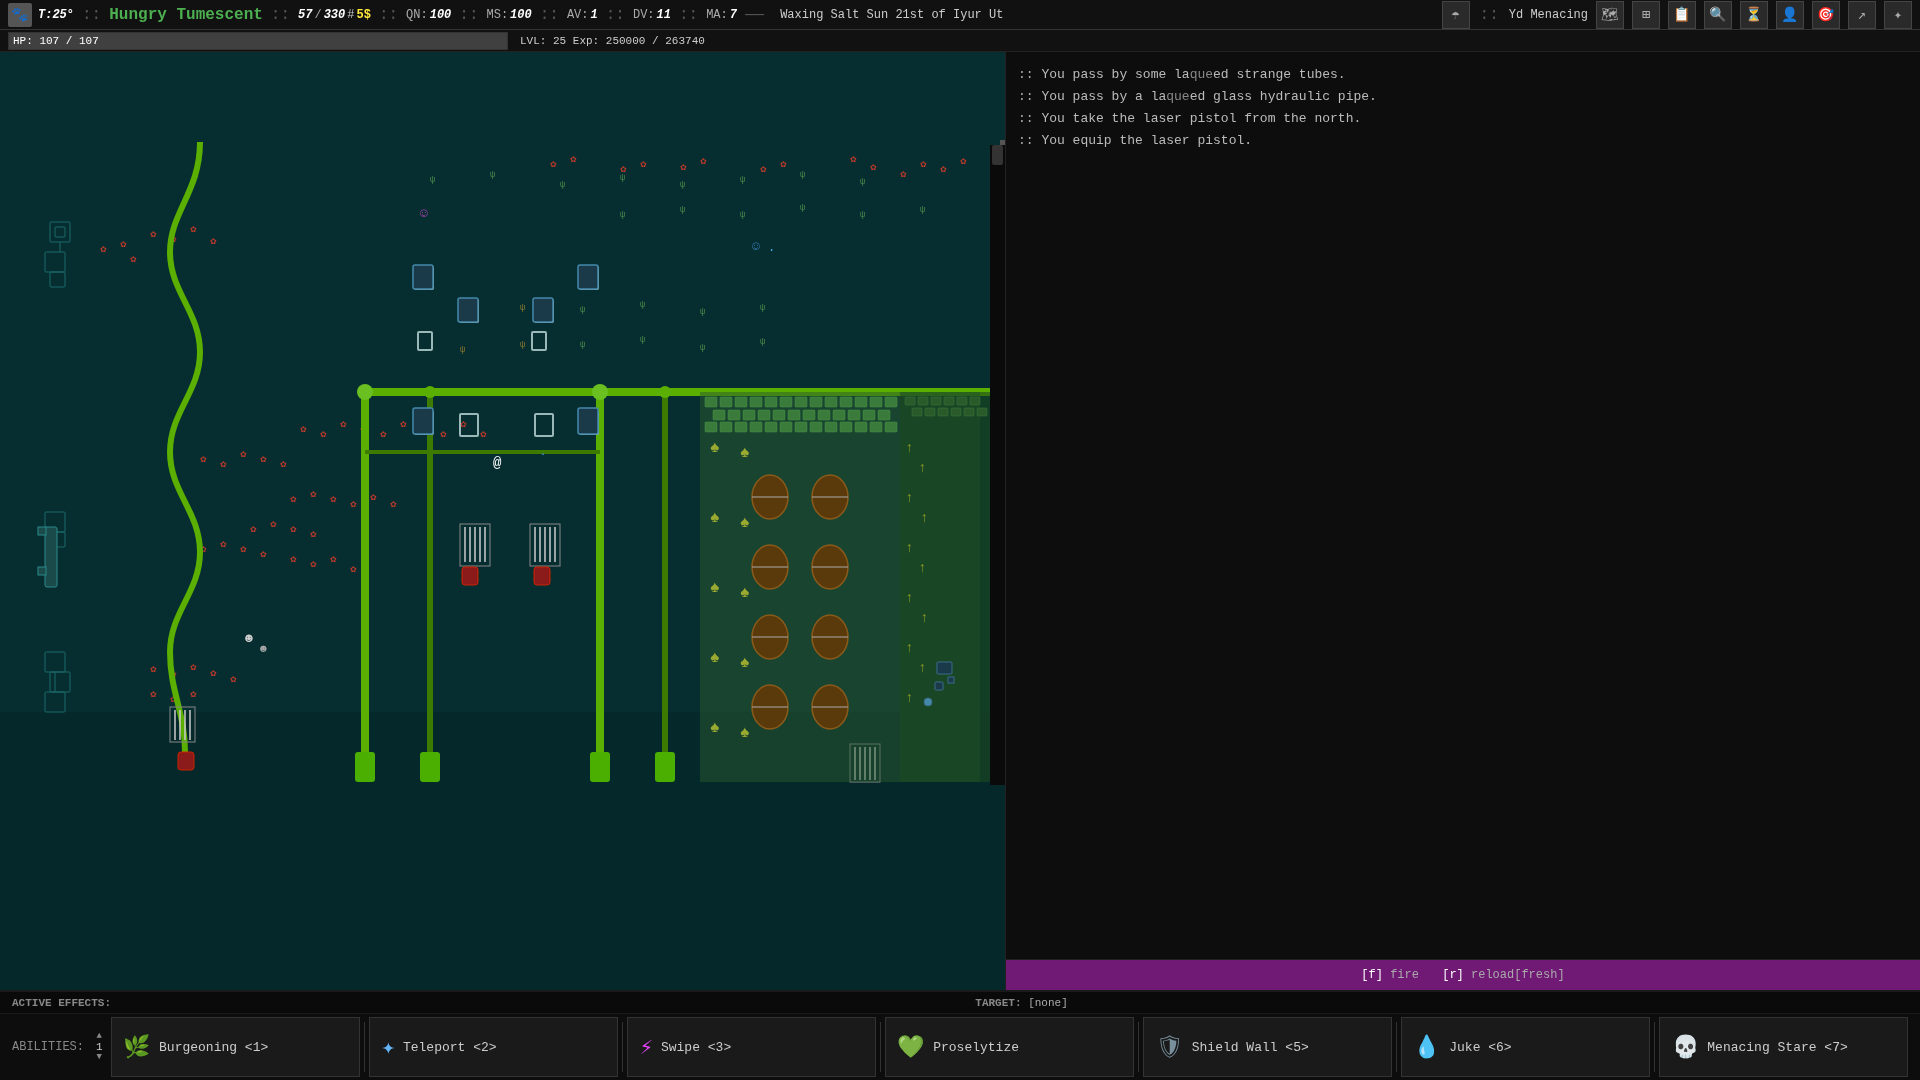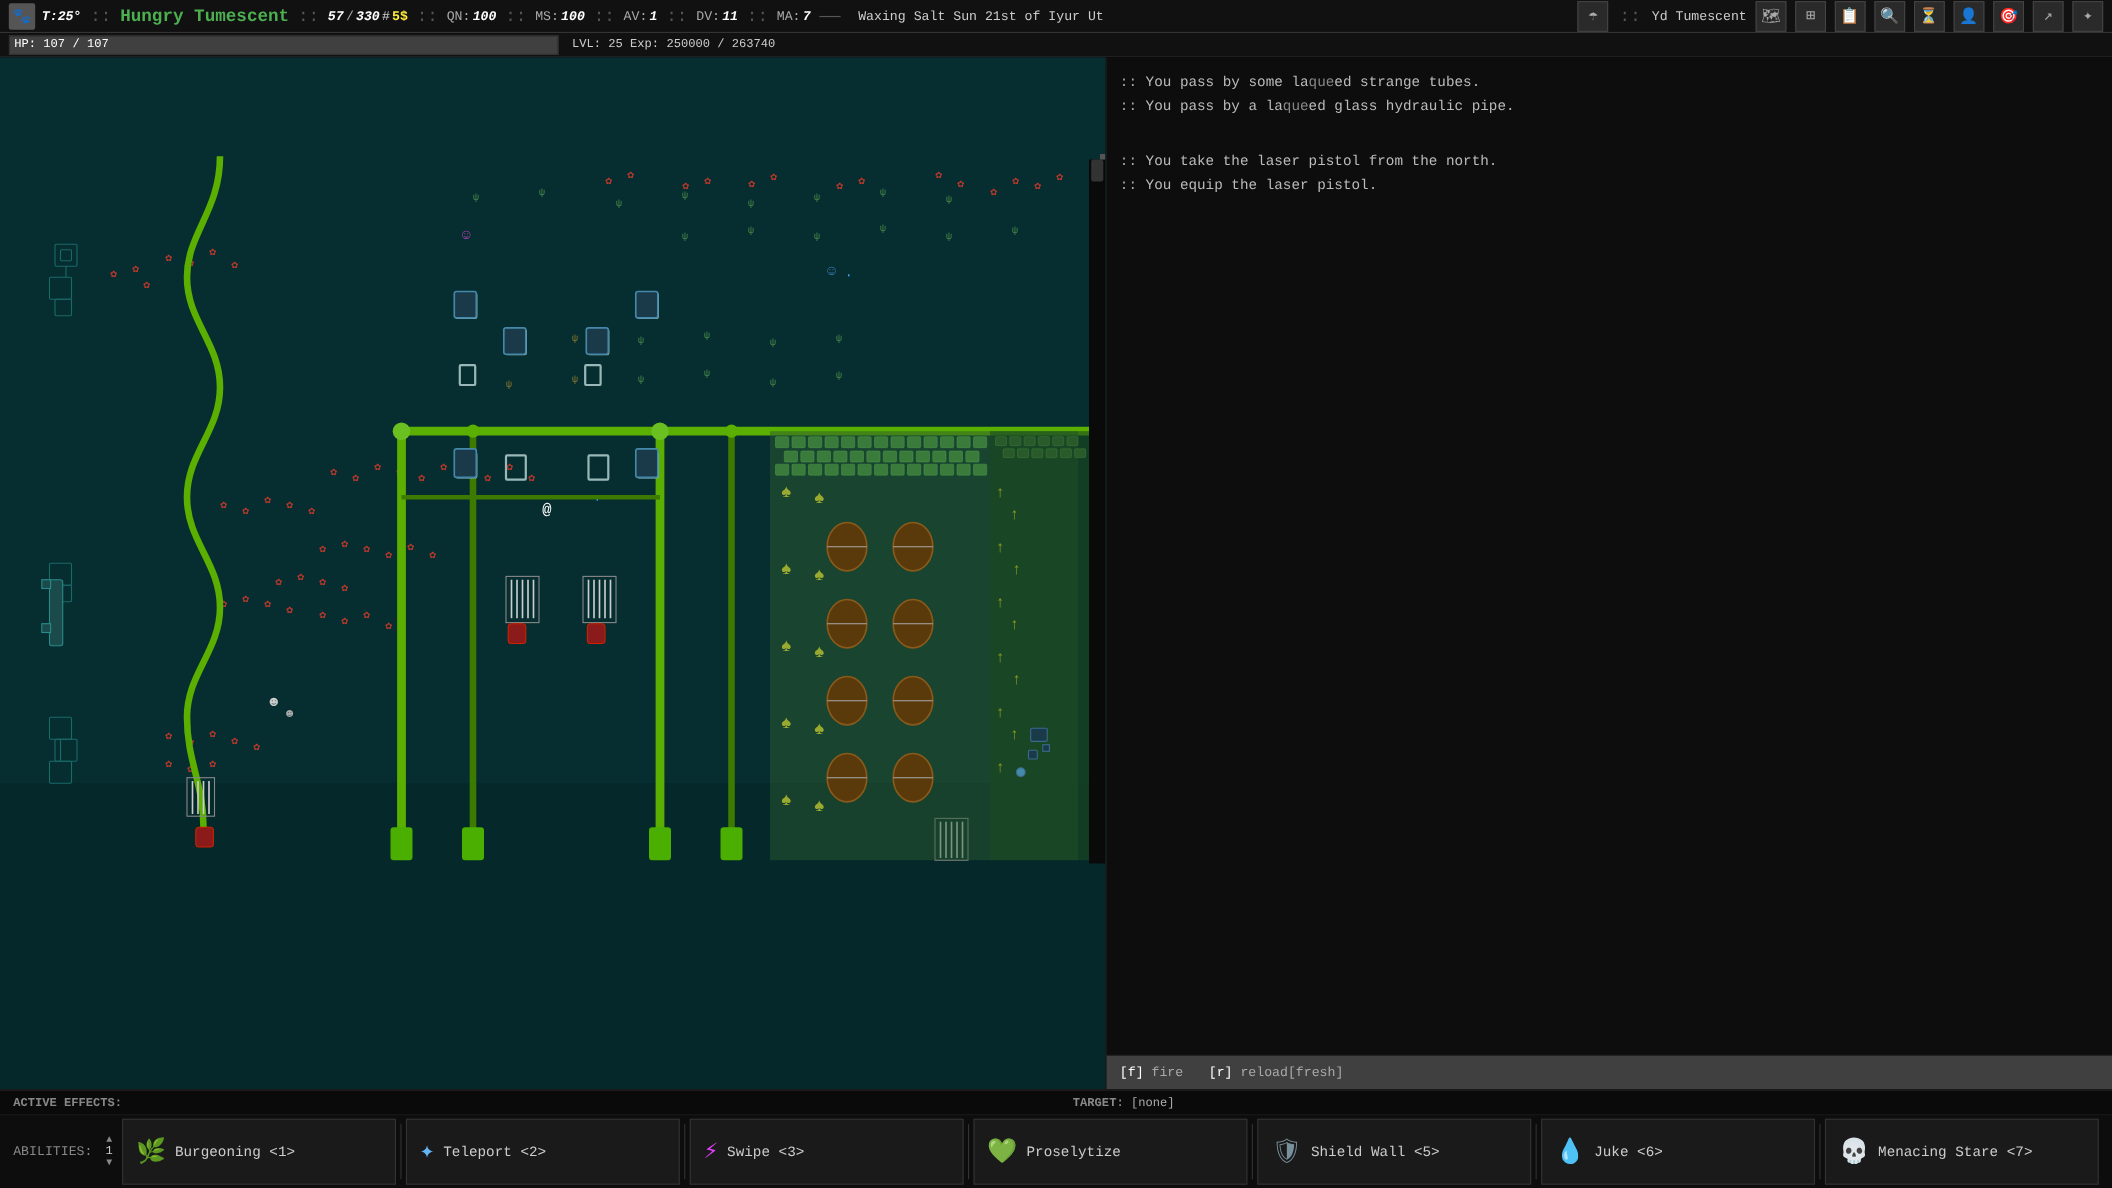--- a/index.html
+++ b/index.html
@@ -100,25 +100,26 @@
       color: #bbb;
       font-family: 'Courier New', monospace;
       overflow: hidden;
     }
     .msg-prefix { color: #aaa; }
     .msg-highlight { color: #ff9800; }
     .msg-item { color: #8bc34a; }
 
     #combat-actions {
       padding: 8px 12px;
-      background: #404040;
+      background: #701a75;
       border-top: 1px solid #222;
       font-size: 12px;
       color: #aaa;
       font-family: 'Courier New', monospace;
+      text-align: center;
     }
     .action-key { color: #fff; }
     .action-label { color: #aaa; }
 
     
     #bottom-area {
       height: 90px;
       background: #0d0d0d;
       border-top: 2px solid #1a1a1a;
       display: flex;
@@ -225,21 +226,21 @@
   <span class="separator">::</span>
   <span class="top-stat">
     <span class="top-stat-label">MA:</span>
     <span class="top-stat-value">7</span>
   </span>
   <span class="separator">——</span>
   <span class="top-bar-date">Waxing Salt Sun 21st of Iyur Ut</span>
   <div class="top-bar-right">
     <div class="top-bar-icon-btn">☂</div>
     <span class="separator">::</span>
-    <span class="location-text">Yd Tumescent</span>
+    <span class="location-text">Yd Menacing</span>
     <div class="top-bar-icon-btn">🗺</div>
     <div class="top-bar-icon-btn">⊞</div>
     <div class="top-bar-icon-btn">📋</div>
     <div class="top-bar-icon-btn">🔍</div>
     <div class="top-bar-icon-btn">⏳</div>
     <div class="top-bar-icon-btn">👤</div>
     <div class="top-bar-icon-btn">🎯</div>
     <div class="top-bar-icon-btn">↗</div>
     <div class="top-bar-icon-btn">✦</div>
   </div>
@@ -604,21 +605,21 @@
   </div>
 
   <div id="right-panel">
     <div id="message-log">
       <div style="font-family:'Courier New',monospace; font-size:13px; line-height:1.7; color:#bbb;">
         <span class="msg-prefix">::</span> You pass by some la<span style="color:#888">que</span>ed strange tubes.
       </div>
       <div style="font-family:'Courier New',monospace; font-size:13px; line-height:1.7; color:#bbb;">
         <span class="msg-prefix">::</span> You pass by a la<span style="color:#888">que</span>ed glass hydraulic pipe.
       </div>
-      <div style="font-family:'Courier New',monospace; font-size:13px; line-height:1.7; color:#bbb;margin-top:28px;">
+      <div style="font-family:'Courier New',monospace; font-size:13px; line-height:1.7; color:#bbb;">
         <span class="msg-prefix">::</span> You take the laser pistol from the north.
       </div>
       <div style="font-family:'Courier New',monospace; font-size:13px; line-height:1.7; color:#bbb;">
         <span class="msg-prefix">::</span> You equip the laser pistol.
       </div>
     </div>
     <div id="combat-actions">
       <span class="action-key">[f]</span>
       <span class="action-label">fire</span>
       <span style="color:#555; margin:0 8px;">  </span>

